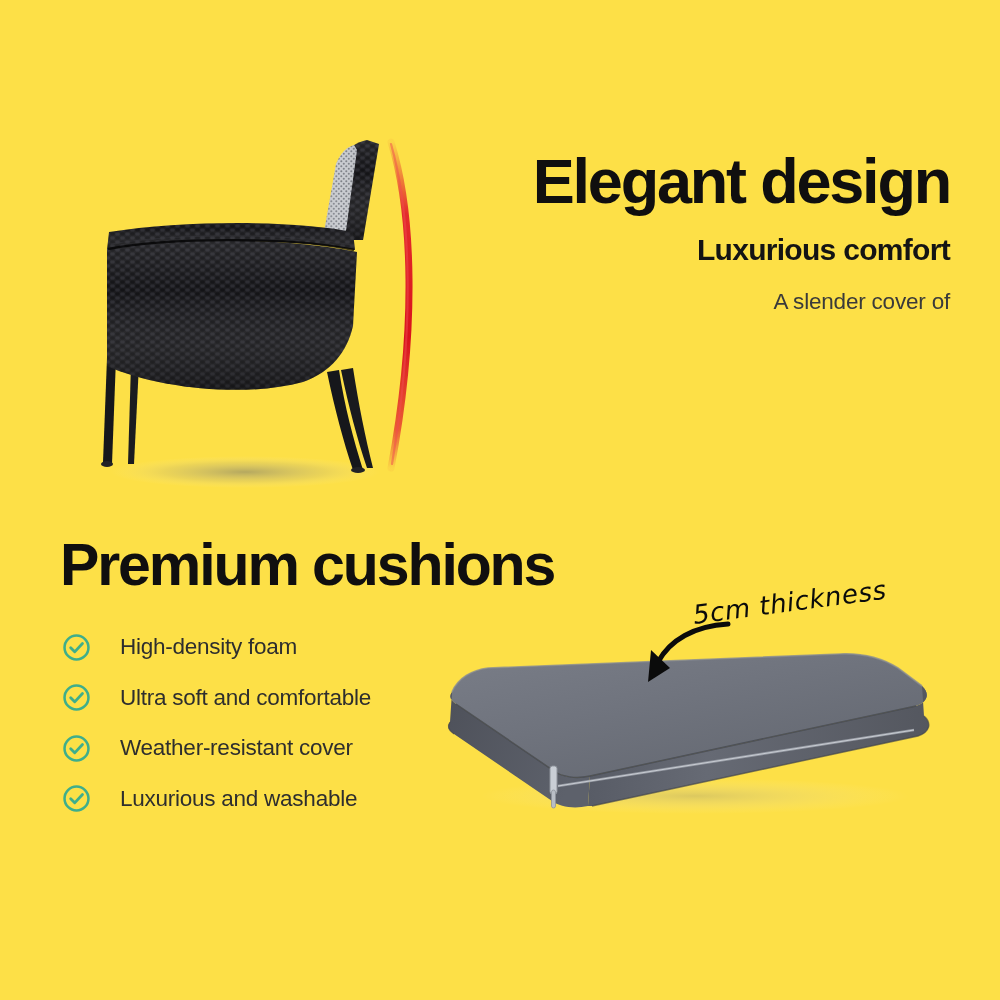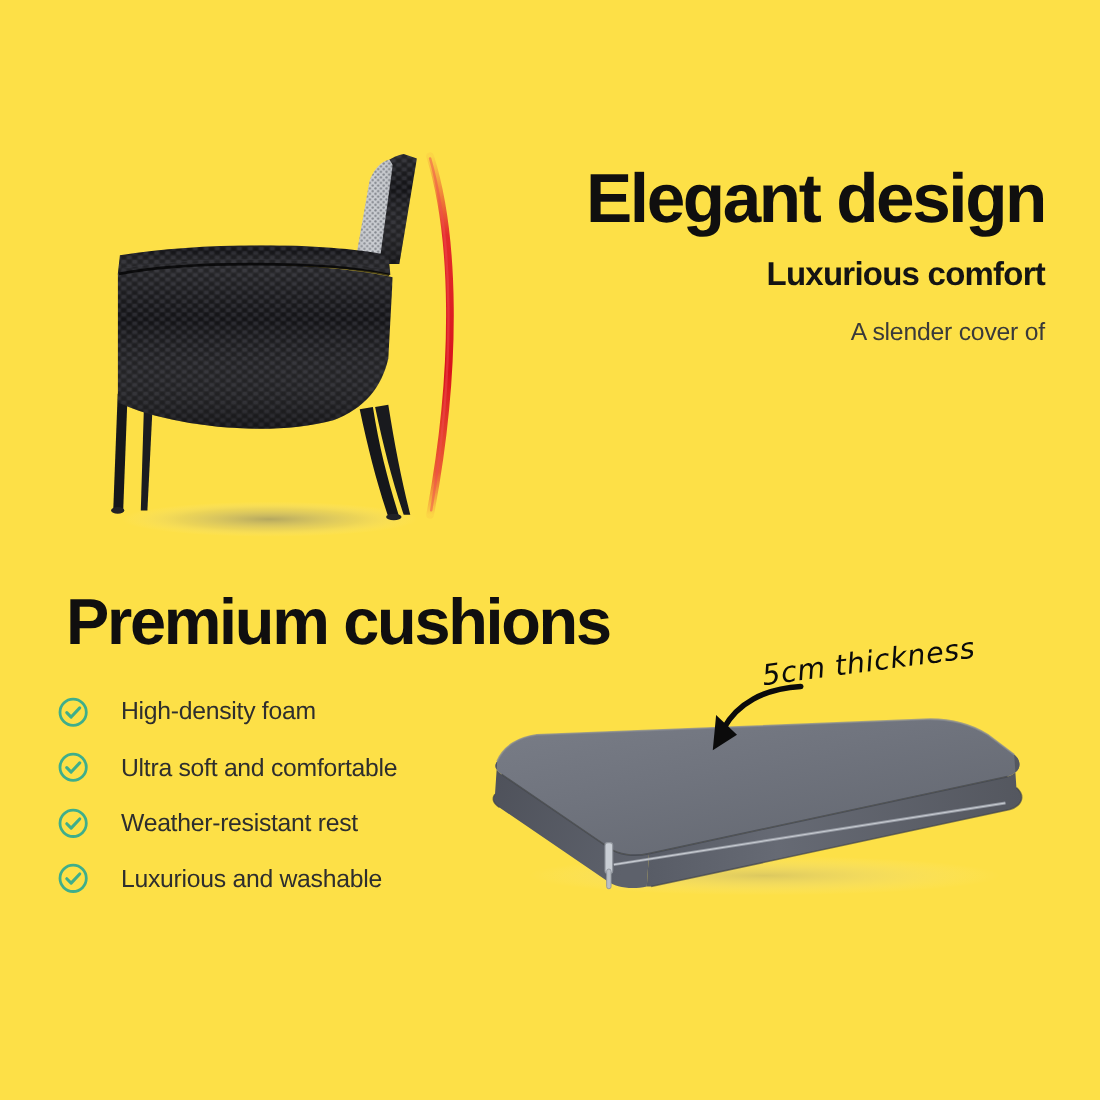--- a/index.html
+++ b/index.html
@@ -66,21 +66,21 @@
     top: 536px;
     font-size: 59px;
     font-weight: 700;
     letter-spacing: -2.1px;
     color: #100f0f;
     line-height: 1.0;
     white-space: nowrap;
   }
   .feature-list {
     position: absolute;
-    left: 52px;
+    left: 62px;
     top: 622px;
     margin: 0;
     padding: 0;
     list-style: none;
   }
   .feature-item {
     display: flex;
     align-items: center;
     height: 50.5px;
   }
@@ -267,21 +267,21 @@
         <path d="M9.6,16.4 L14,20.8 L22.6,11.6" fill="none" stroke="#3fae8b" stroke-width="3.1" stroke-linecap="round" stroke-linejoin="round"></path>
       </svg>
       <span class="feature-label">Ultra soft and comfortable</span>
     </li>
 
     <li class="feature-item">
       <svg class="check-icon" viewBox="0 0 32 32">
         <circle cx="16" cy="16" r="13.2" fill="none" stroke="#3fae8b" stroke-width="2.8"></circle>
         <path d="M9.6,16.4 L14,20.8 L22.6,11.6" fill="none" stroke="#3fae8b" stroke-width="3.1" stroke-linecap="round" stroke-linejoin="round"></path>
       </svg>
-      <span class="feature-label">Weather-resistant rest</span>
+      <span class="feature-label">Weather-resistant cover</span>
     </li>
 
     <li class="feature-item">
       <svg class="check-icon" viewBox="0 0 32 32">
         <circle cx="16" cy="16" r="13.2" fill="none" stroke="#3fae8b" stroke-width="2.8"></circle>
         <path d="M9.6,16.4 L14,20.8 L22.6,11.6" fill="none" stroke="#3fae8b" stroke-width="3.1" stroke-linecap="round" stroke-linejoin="round"></path>
       </svg>
       <span class="feature-label">Luxurious and washable</span>
     </li>
 

